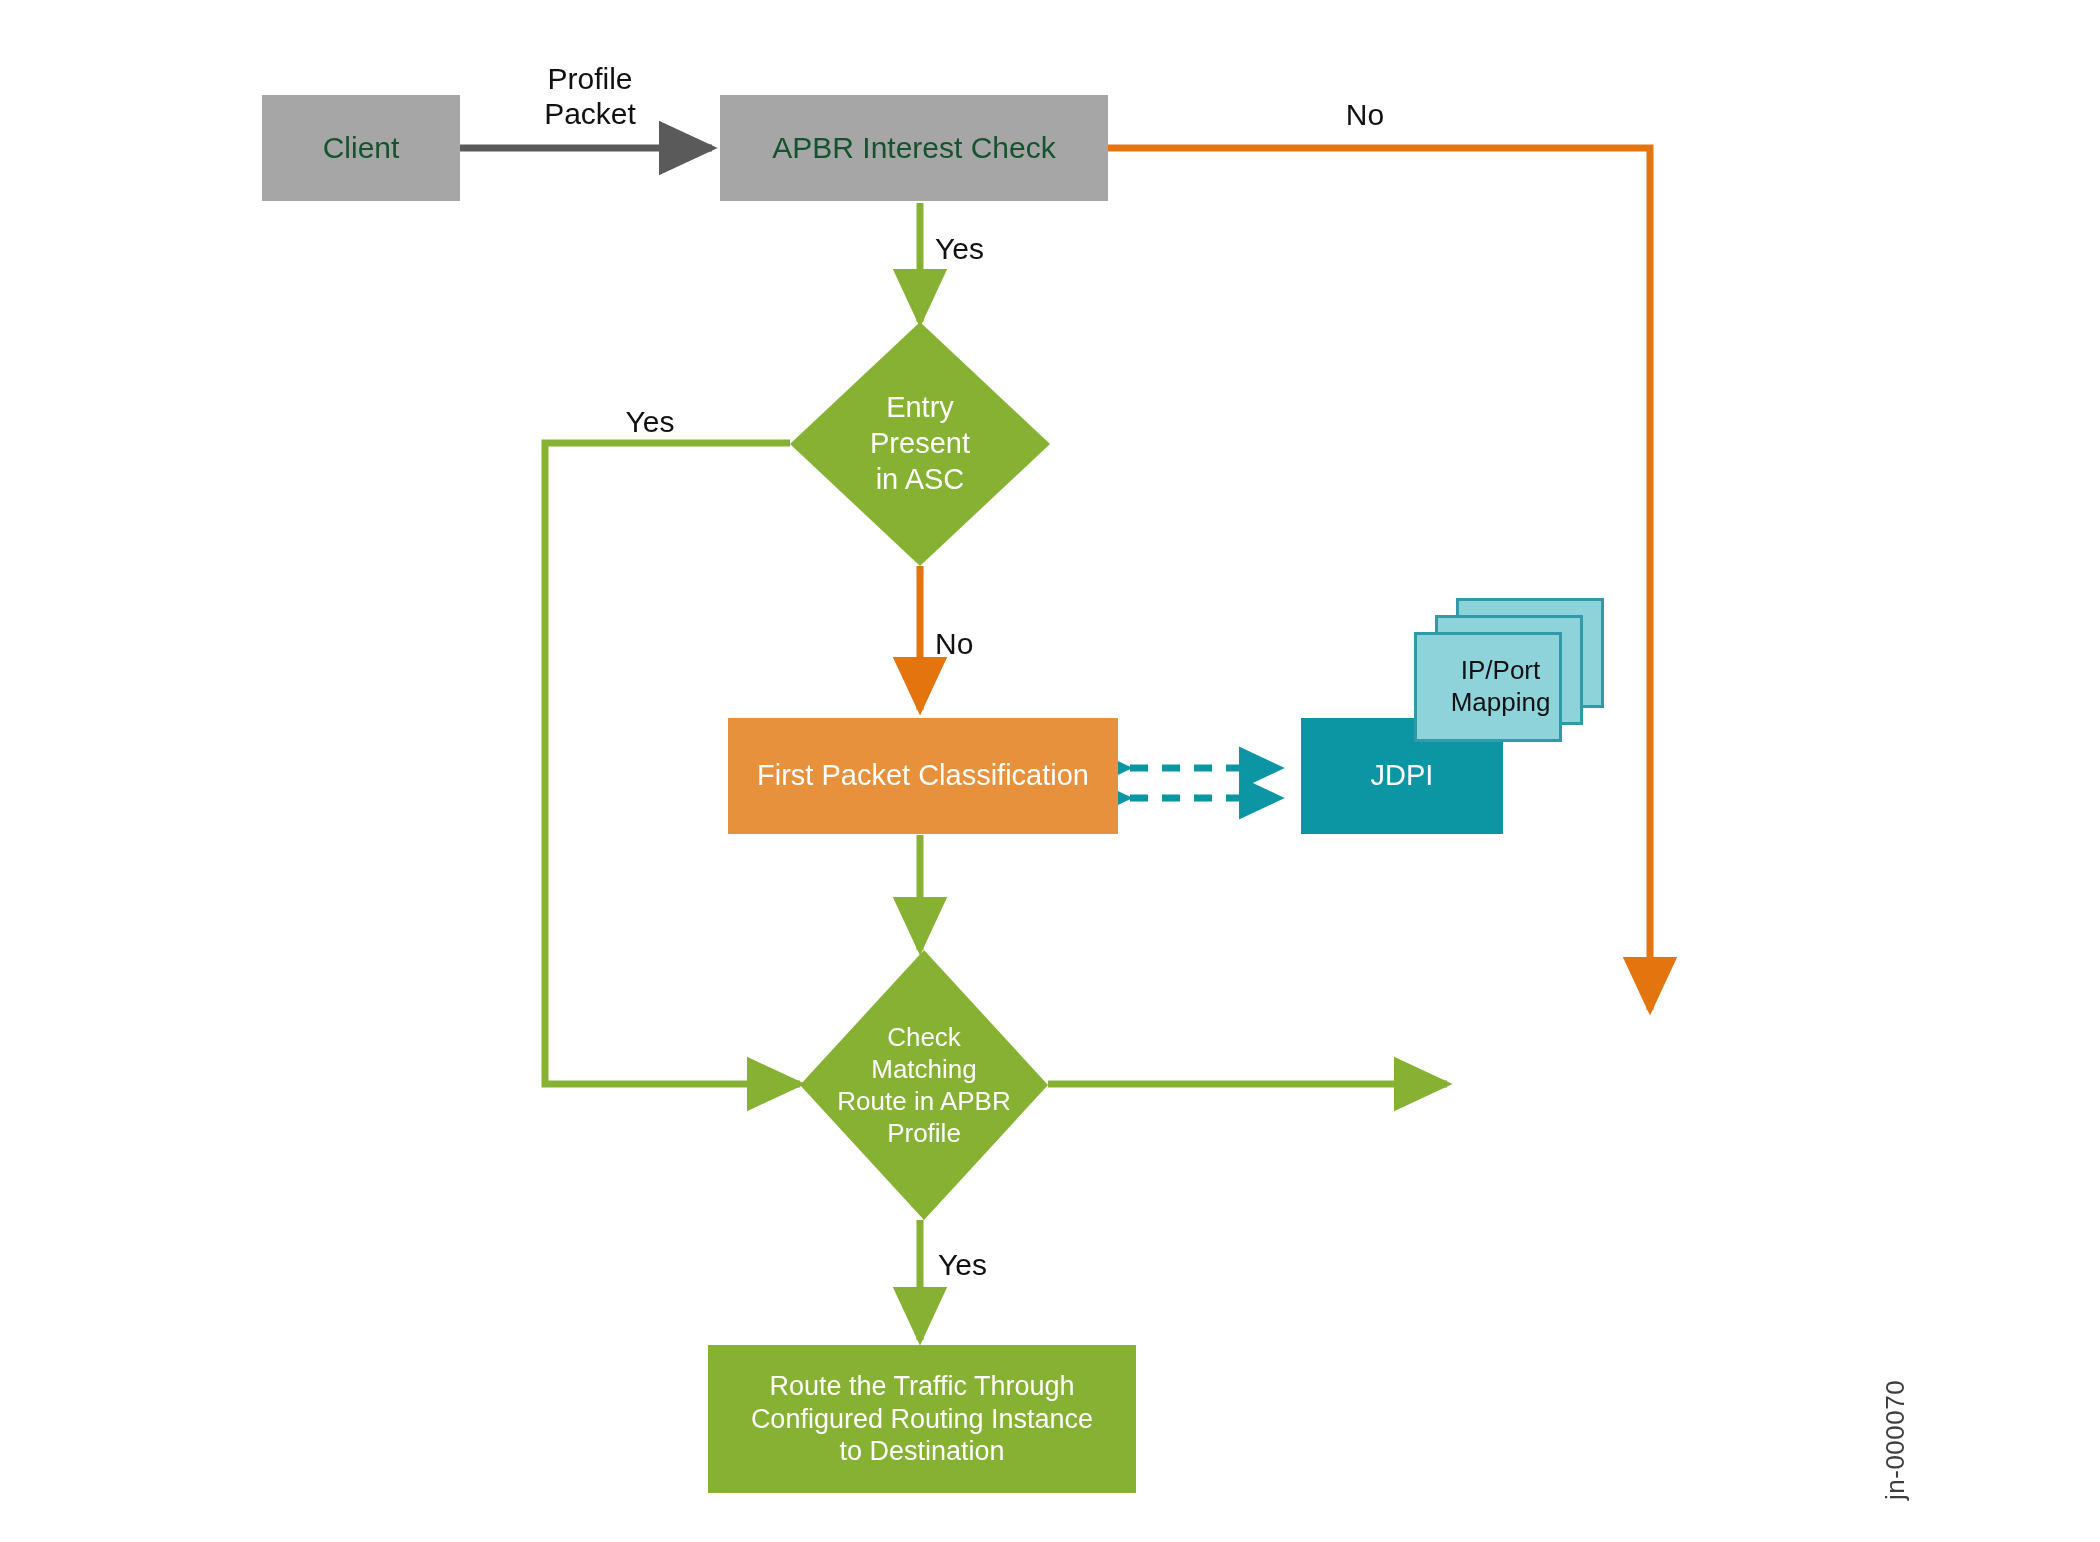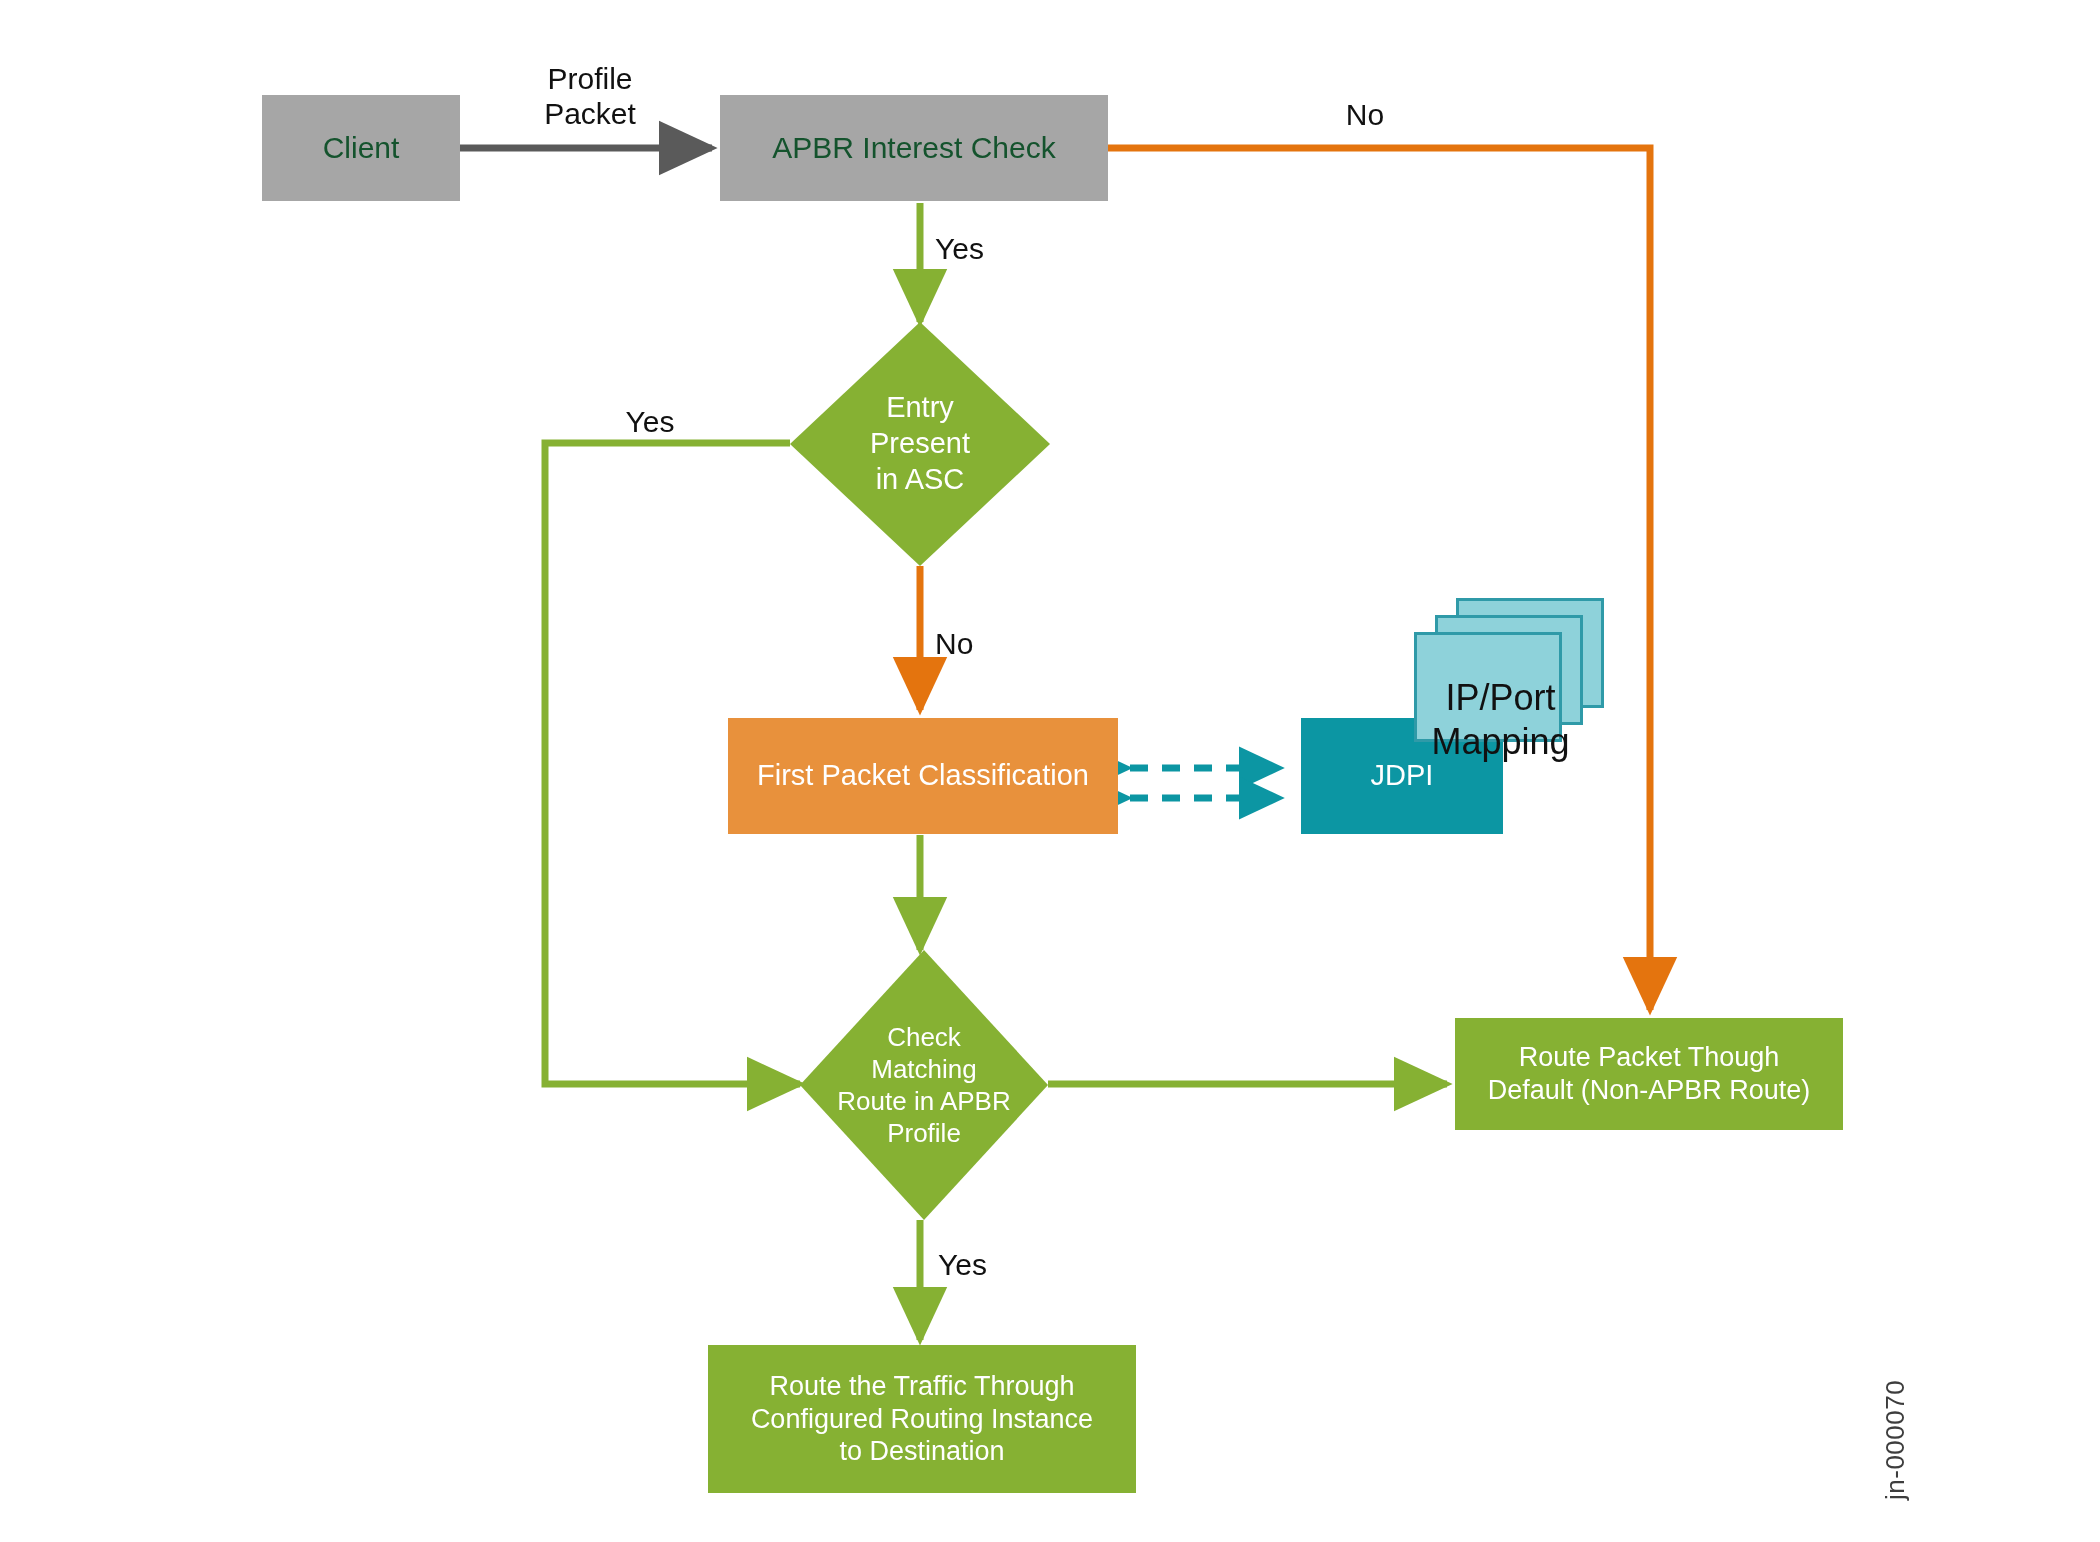--- a/index.html
+++ b/index.html
@@ -187,38 +187,34 @@
   </div>
 
   <div class="node box-teal" style="left:1292px; top:718px; width:202px; height:116px; font-size:29px;margin-left:9px;">
     <span>JDPI</span>
   </div>
 
   <div style="position:absolute; left:1414px; top:598px; width:190px; height:140px;">
     <div class="stack-card" style="left:42px; top:0px;   width:148px; height:110px;"></div>
     <div class="stack-card" style="left:21px; top:17px;  width:148px; height:110px;"></div>
     <div class="stack-card" style="left:0px;  top:34px;  width:148px; height:110px;"></div>
-    <div class="stack-label" style="left:0px; top:34px; width:173px; height:110px; font-size:36px; white-space:pre-line;margin-top:33px;">IP/Port
+    <div class="stack-label" style="left:0px; top:34px; width:173px; height:110px; font-size:26px; white-space:pre-line;">IP/Port
 Mapping</div>
   </div>
 
   <div class="diamond-wrap" style="left:800px; top:950px; width:248px; height:270px;">
     <svg class="diamond-shape" viewBox="0 0 248 270" preserveAspectRatio="none">
       <polygon points="124,0 248,135 124,270 0,135" fill="#86b133"></polygon>
     </svg>
     <div class="diamond-label" style="font-size:26px; white-space:pre-line;">Check
 Matching
 Route in APBR
 Profile</div>
   </div>
 
-  <div class="node box-green" style="left:1455px; top:1018px; width:388px; height:112px; font-size:27px; white-space:pre-line;">
-    <span>Route Packet Though
-Default (Non-APBR Route)</span>
-  </div>
 
   <div class="node box-green" style="left:708px; top:1345px; width:428px; height:148px; font-size:27px; white-space:pre-line;">
     <span>Route the Traffic Through
 Configured Routing Instance
 to Destination</span>
   </div>
 
   <div class="edge-label" style="left:490px; top:62px; width:200px; font-size:30px;">Profile
 Packet</div>
 

